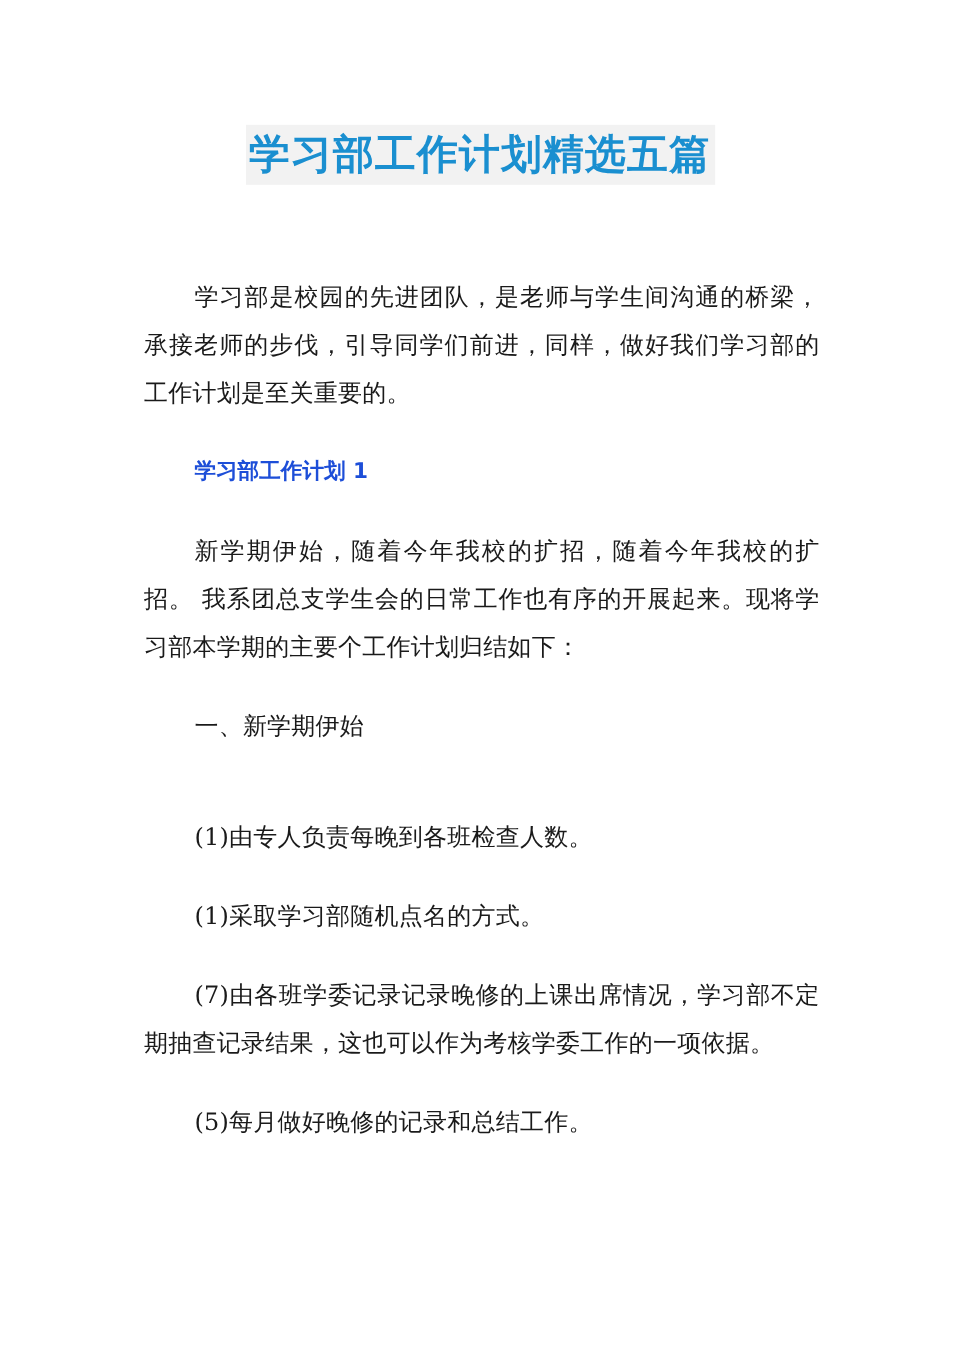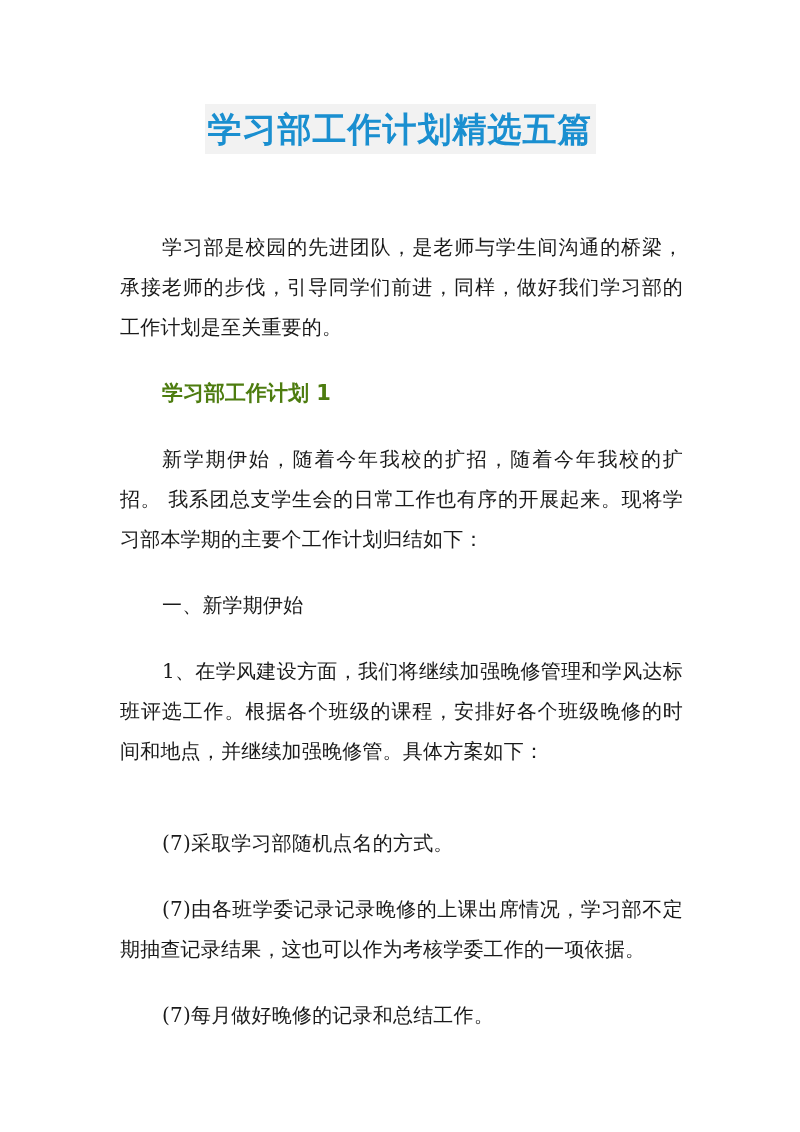--- a/index.html
+++ b/index.html
@@ -55,22 +55,22 @@
       text-indent: 42px;
       letter-spacing: 0.2px;
       word-break: break-all;
       text-align: justify;
     }
     .gap { height: 26px; }
     .heading {
       margin: 0;
       font-family: "DejaVu Sans", "Liberation Sans", sans-serif;
       font-weight: bold;
-      color: #4d7c0f;
-      font-size: 21px;
+      color: #1d4ed8;
+      font-size: 18px;
       line-height: 40px;
       text-indent: 42px;
     }
   </style>
 </head>
 <body>
 
 <div class="page">
 
   <div class="title-wrap">
@@ -84,27 +84,27 @@
 
     <h2 class="heading">学习部工作计划 1</h2>
     <div class="gap"></div>
 
     <p class="para">新学期伊始，随着今年我校的扩招，随着今年我校的扩招。 我系团总支学生会的日常工作也有序的开展起来。现将学习部本学期的主要个工作计划归结如下：</p>
     <div class="gap"></div>
 
     <p class="para">一、新学期伊始</p>
     <div class="gap"></div>
 
-    <p class="para">1、在学风建设方面，我们将继续加强晚修管理和学风达标班评选工作。根据各个班级的课程，安排好各个班级晚修的时间和地点，并继续加强晚修管。具体方案如下：</p>
     <div class="gap"></div>
 
+    <p class="para">(1)由专人负责每晚到各班检查人数。</p>
     <div class="gap"></div>
 
-    <p class="para">(7)采取学习部随机点名的方式。</p>
+    <p class="para">(1)采取学习部随机点名的方式。</p>
     <div class="gap"></div>
 
     <p class="para">(7)由各班学委记录记录晚修的上课出席情况，学习部不定期抽查记录结果，这也可以作为考核学委工作的一项依据。</p>
     <div class="gap"></div>
 
-    <p class="para">(7)每月做好晚修的记录和总结工作。</p>
+    <p class="para">(5)每月做好晚修的记录和总结工作。</p>
 
   </div>
 </div>
 
 </body></html>

